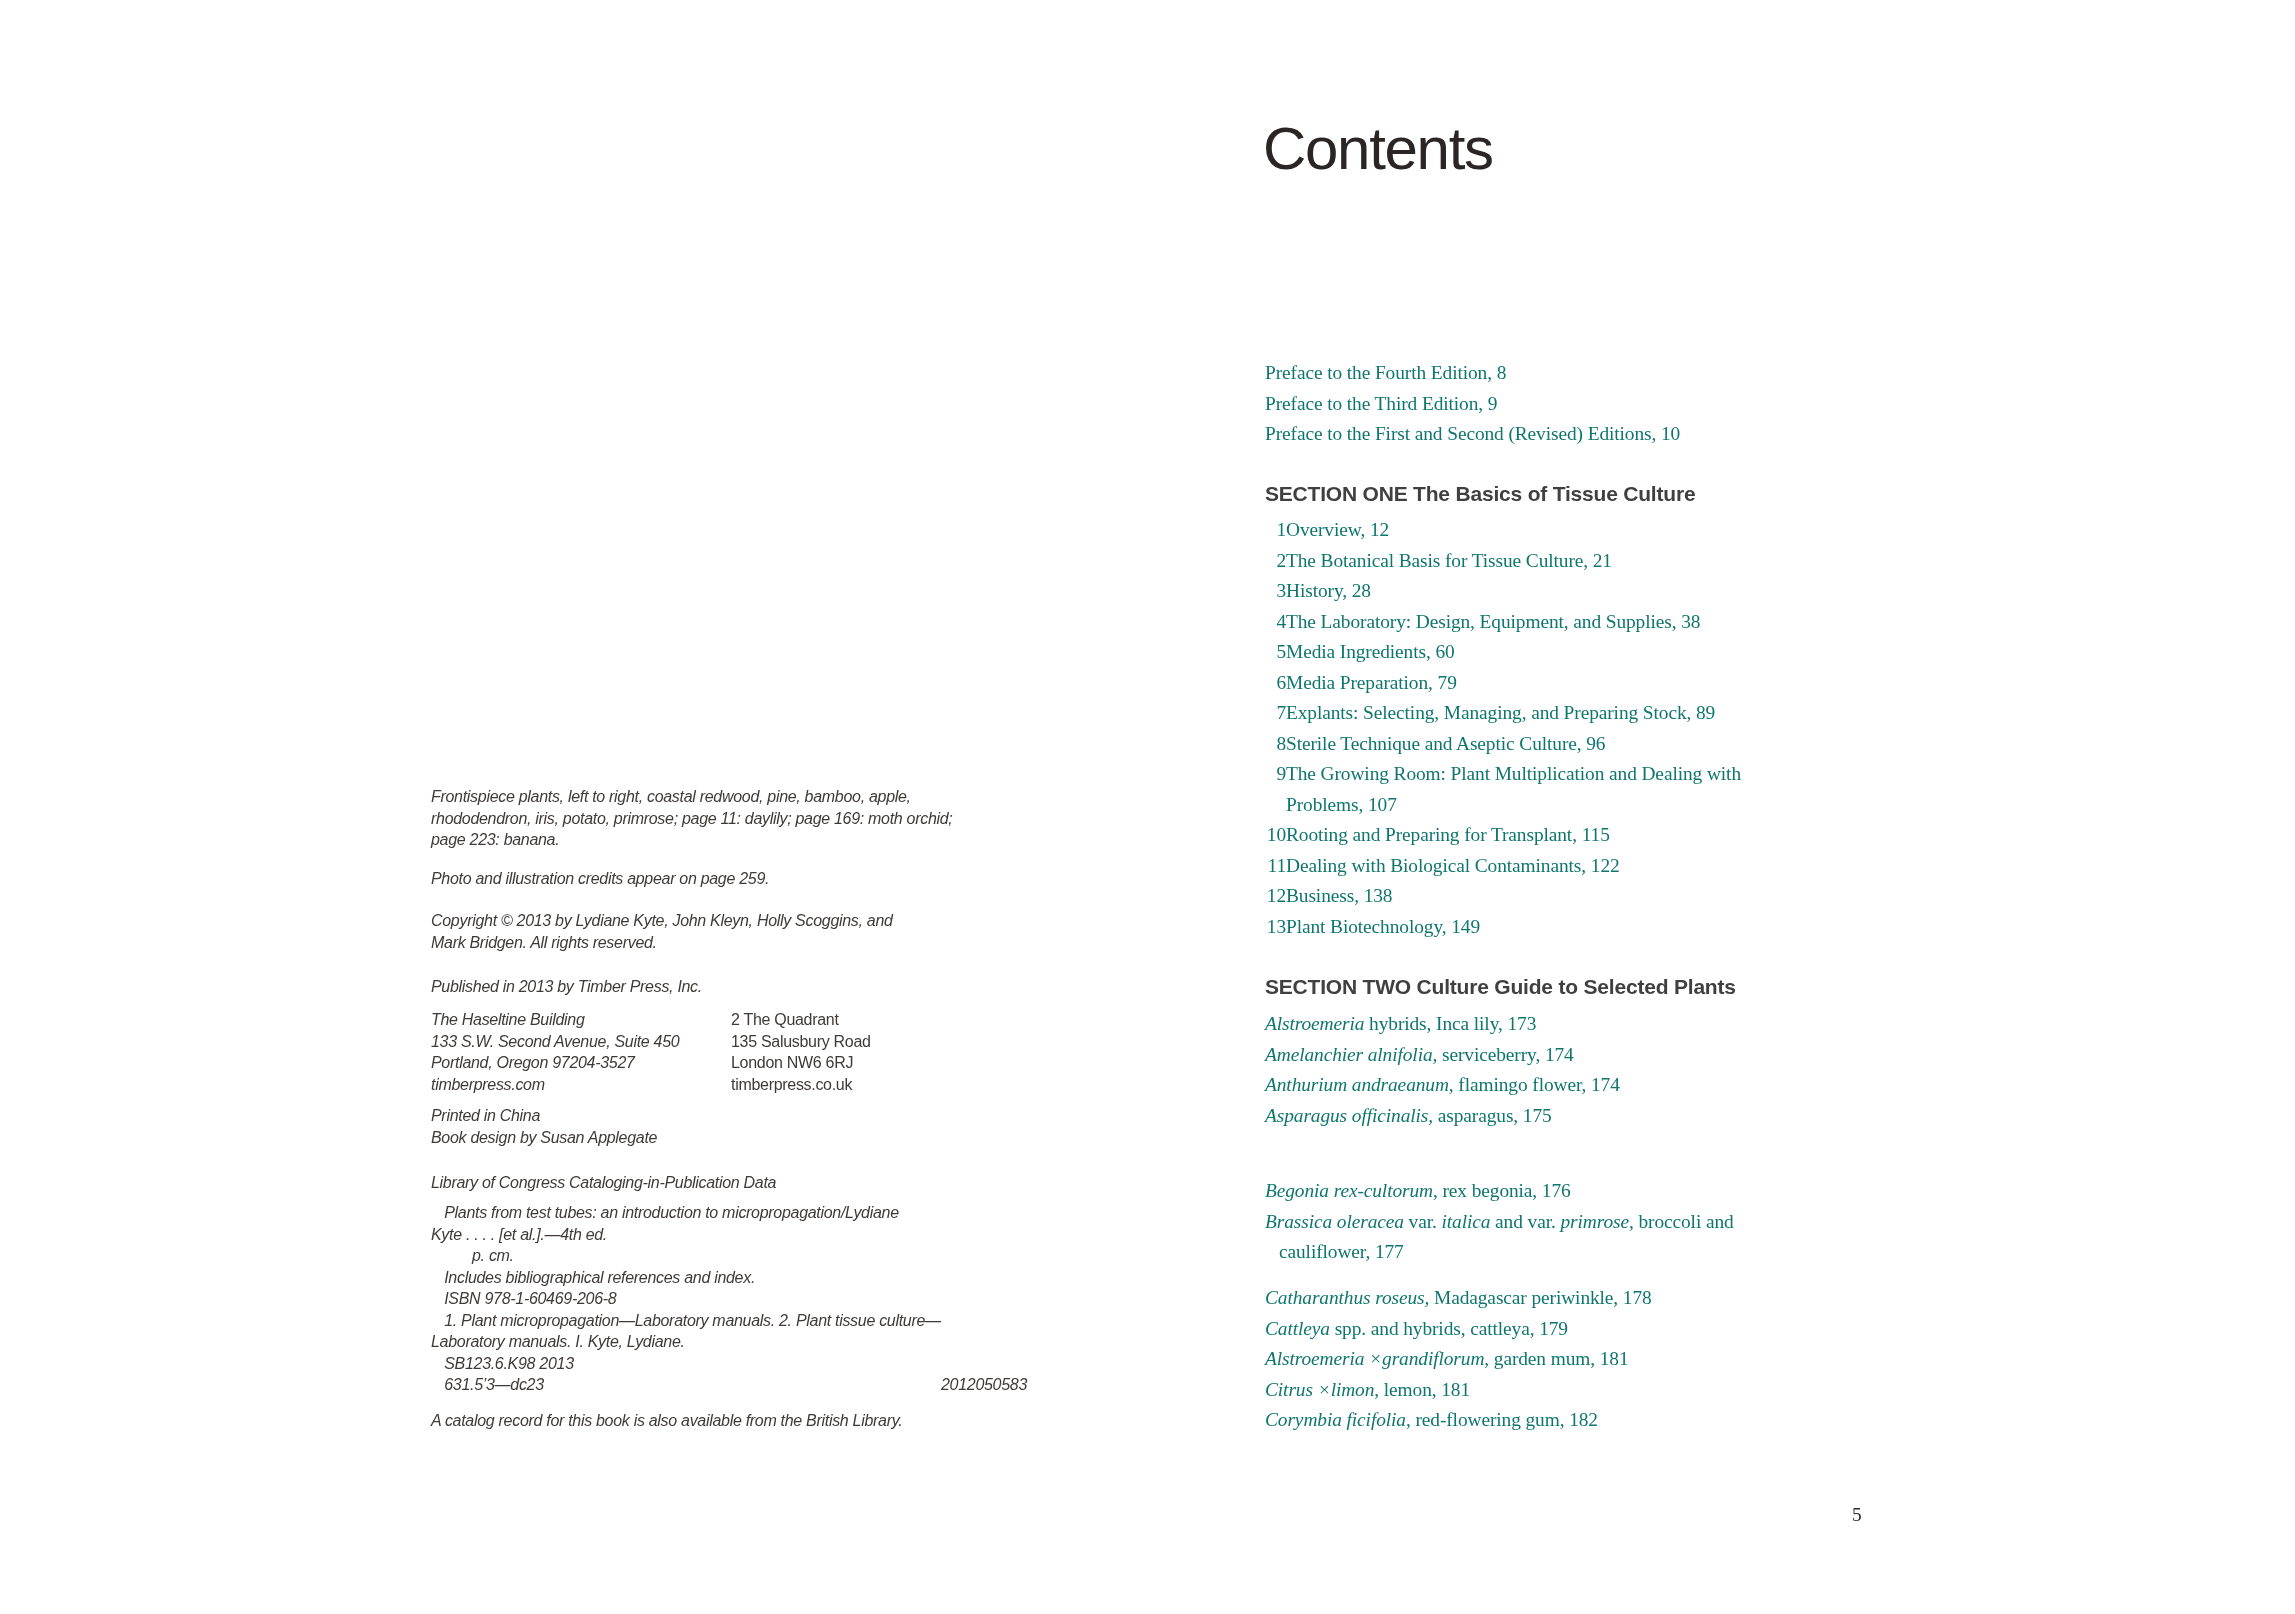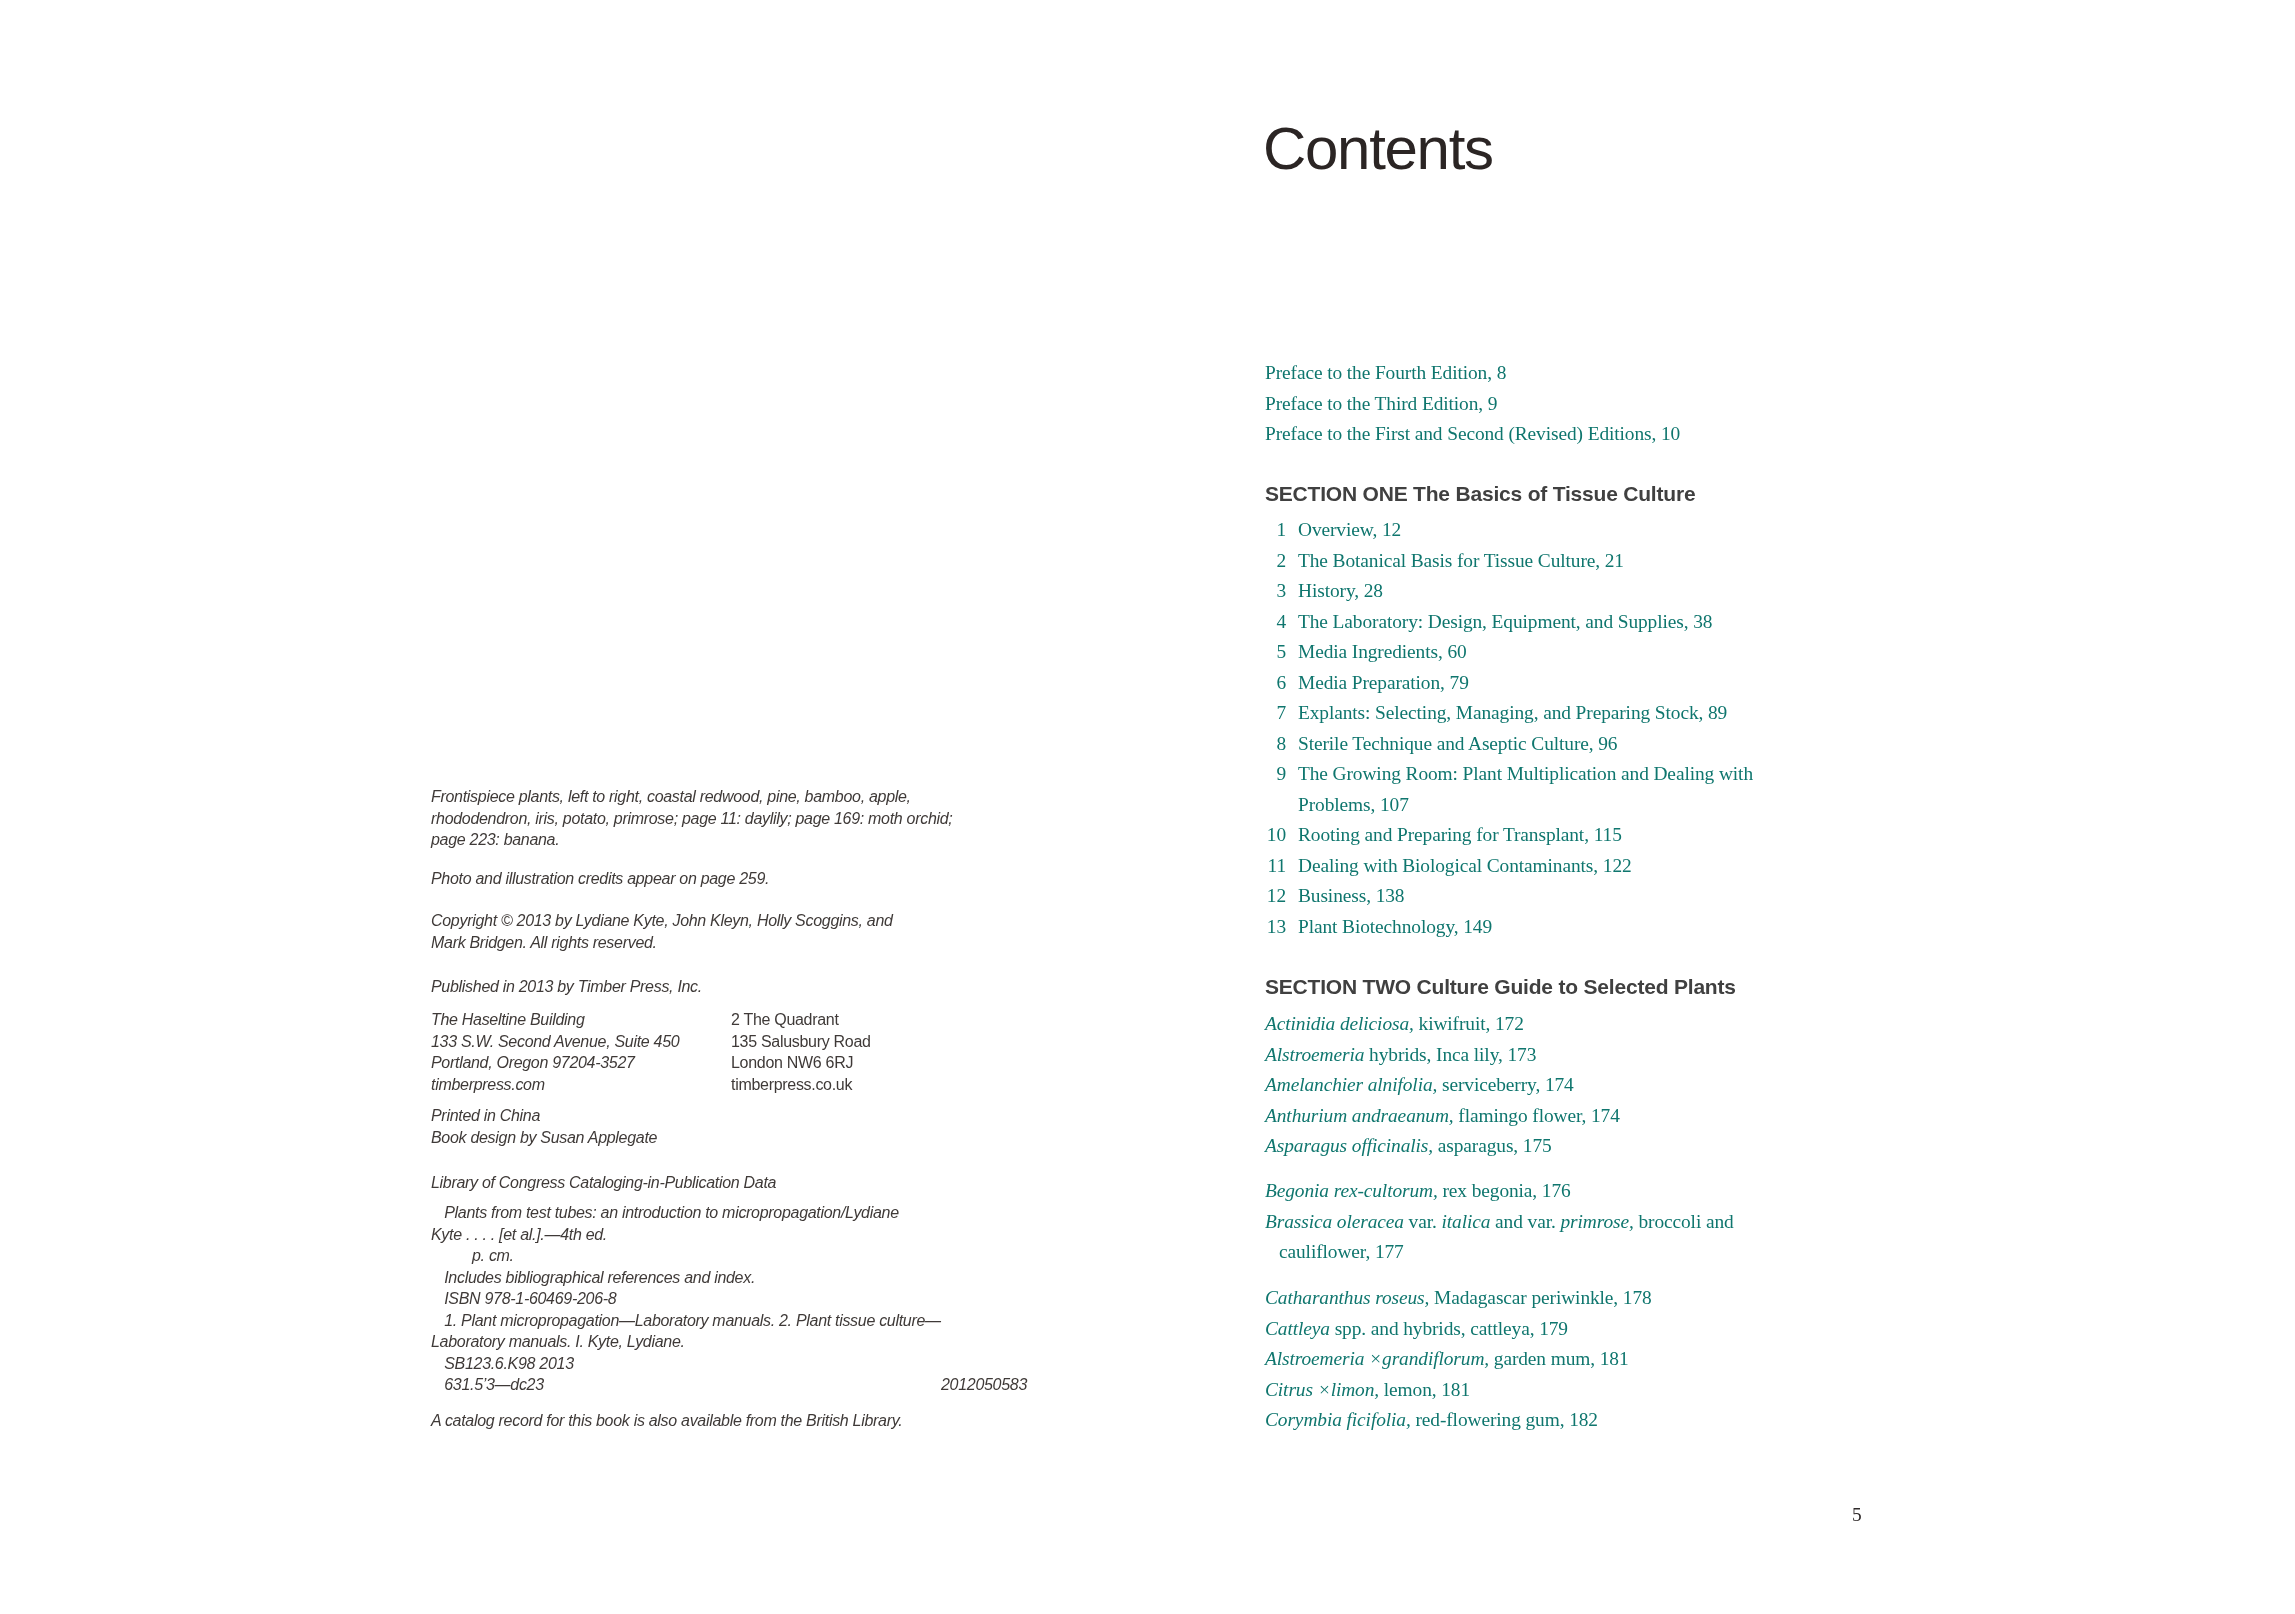--- a/index.html
+++ b/index.html
@@ -47,21 +47,21 @@
     position:absolute;left:1265px;
     font-family:"Liberation Sans", sans-serif;
     font-weight:700;font-size:21px;line-height:25px;
     letter-spacing:-0.2px;color:#404040;
   }
   #sec-one{top:481px;}
   #sec-two{top:974px;}
   #chapter-list{position:absolute;left:1265px;top:515px;width:653px;font-size:19.4px;line-height:30.5px;letter-spacing:-0.1px;}
   .chapter-row{display:flex;}
   .ch-num{width:21px;text-align:right;flex:0 0 21px;}
-  .ch-title{margin-left:12px;white-space:pre-line;}
+  .ch-title{margin-left:0;white-space:pre-line;}
   .plant-group{position:absolute;left:1265px;width:653px;font-size:19.4px;line-height:30.5px;letter-spacing:-0.1px;}
   #plant-group-a{top:1009px;}
   #plant-group-b{top:1176px;}
   #plant-group-c{top:1283px;}
   .plant-row{white-space:pre-line;padding-left:14px;text-indent:-14px;}
   #folio{position:absolute;left:1852px;top:1504px;font-size:19.4px;color:#2e2929;}
 </style>
 </head>
 <body>
 
@@ -171,21 +171,20 @@
       </div>
     <div class="chapter-row">
         <span class="ch-num">13</span>
         <span class="ch-title">Plant Biotechnology, 149</span>
       </div>
   </div>
 
   <div id="sec-two" class="sec-heading">SECTION TWO Culture Guide to Selected Plants</div>
 
   <div id="plant-group-a" class="plant-group serif">
-    <div class="plant-row"><i>Actinidia deliciosa,</i><span> kiwifruit, 172</span></div>
     <div class="plant-row"><i>Alstroemeria</i><span> hybrids, Inca lily, 173</span></div>
     <div class="plant-row"><i>Amelanchier alnifolia,</i><span> serviceberry, 174</span></div>
     <div class="plant-row"><i>Anthurium andraeanum,</i><span> flamingo flower, 174</span></div>
     <div class="plant-row"><i>Asparagus officinalis,</i><span> asparagus, 175</span></div>
   </div>
 
   <div id="plant-group-b" class="plant-group serif">
     <div class="plant-row"><i>Begonia rex-cultorum,</i><span> rex begonia, 176</span></div>
     <div class="plant-row"><i>Brassica oleracea</i><span> var. </span><i>italica</i><span> and var. </span><i>primrose,</i><span> broccoli and
 cauliflower, 177</span></div>

